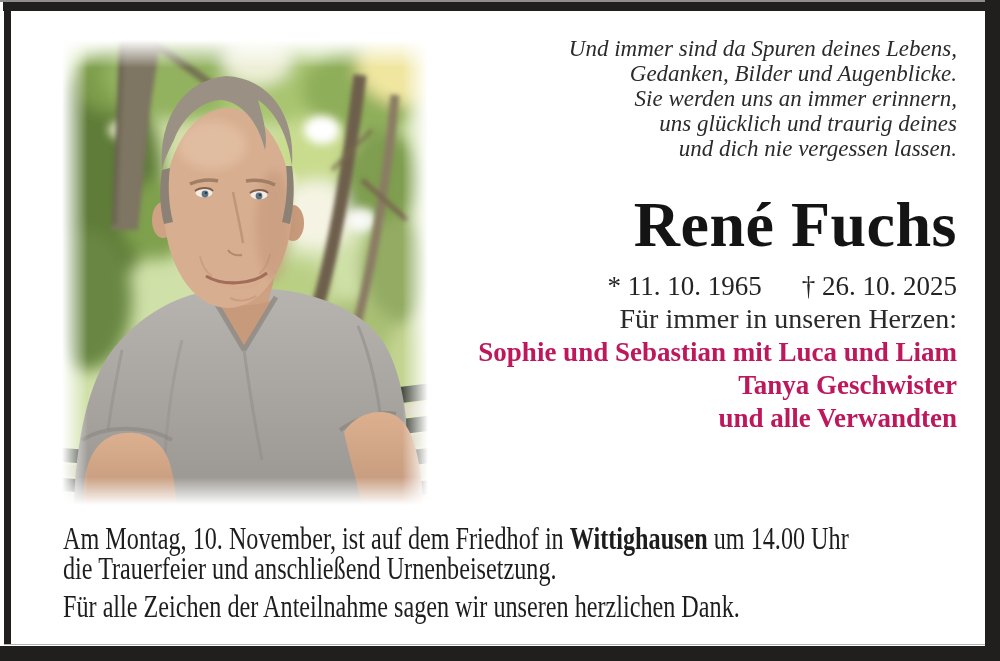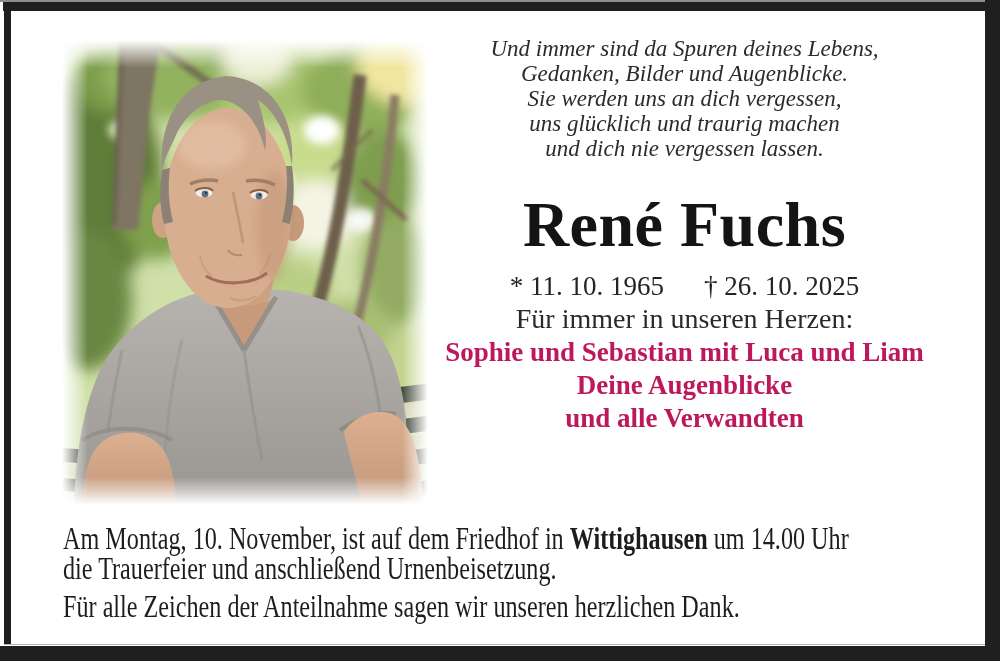--- a/index.html
+++ b/index.html
@@ -12,21 +12,21 @@
   
   .hairline-top   { left:0; top:0; right:0; height:2px; background:#8f8d8d; }
   .frame-top      { left:3px; top:2px; right:10px; height:9px; background:#211e1e; }
   .frame-left     { left:4px; top:2px; width:7px; bottom:17px; background:#211e1e; }
   .frame-right    { right:0; top:0; width:15px; bottom:0; background:#211e1e; }
   .frame-bottom   { left:0; right:0; bottom:0; height:15px; background:#211e1e; }
   .hairline-bottom{ left:4px; right:15px; bottom:16px; height:1px; background:#b5b3b3; }
 
   .photo { left:62px; top:40px; width:366px; height:465px; }
 
-  .right-col { left:432px; top:0; width:505px; text-align:center; }
+  .right-col { left:452px; top:0; width:505px; text-align:right; }
   .poem {
     margin-top:36px; font-style:italic; font-size:23px; line-height:25px; color:#2b2b2b;
   }
   .poem div { white-space:nowrap; }
   .name {
     margin:30px 0 0 0; font-weight:bold; font-size:64px; line-height:68px;
     color:#141414; letter-spacing:0.5px;
   }
   .dates { margin-top:12px; font-size:27px; line-height:31px; color:#242424;font-family:Liberation Serif, serif; }
   .dates .death { margin-left:40px; }
@@ -197,35 +197,35 @@
       <rect x="0" y="437" width="366" height="28" fill="url(#fB)"></rect>
       <rect x="0" y="0" width="26" height="465" fill="url(#fL)"></rect>
       <rect x="340" y="0" width="26" height="465" fill="url(#fR)"></rect>
     </svg>
   </div>
 
   <div class="abs right-col">
     <div class="poem">
       <div>Und immer sind da Spuren deines Lebens,</div>
       <div>Gedanken, Bilder und Augenblicke.</div>
-      <div>Sie werden uns an dich vergessen,</div>
-      <div>uns glücklich und traurig machen</div>
+      <div>Sie werden uns an immer erinnern,</div>
+      <div>uns glücklich und traurig deines</div>
       <div>und dich nie vergessen lassen.</div>
     </div>
 
     <h1 class="name">René Fuchs</h1>
 
     <div class="dates">
       <span class="birth"><span>*</span> <span>11. 10. 1965</span></span><span class="death"><span>†</span> <span>26. 10. 2025</span></span>
     </div>
 
     <div class="family-intro">Für immer in unseren Herzen:</div>
     <div class="family-names">
       <div>Sophie und Sebastian mit Luca und Liam</div>
-      <div>Deine Augenblicke</div>
+      <div>Tanya Geschwister</div>
       <div>und alle Verwandten</div>
     </div>
   </div>
 
   <div class="abs bottom">
     <div><span>Am Montag, 10. November, ist auf dem Friedhof in </span><b>Wittighausen</b><span> um 14.00 Uhr</span></div>
     <div>die Trauerfeier und anschließend Urnenbeisetzung.</div>
     <div class="thanks">Für alle Zeichen der Anteilnahme sagen wir unseren herzlichen Dank.</div>
   </div>
 

